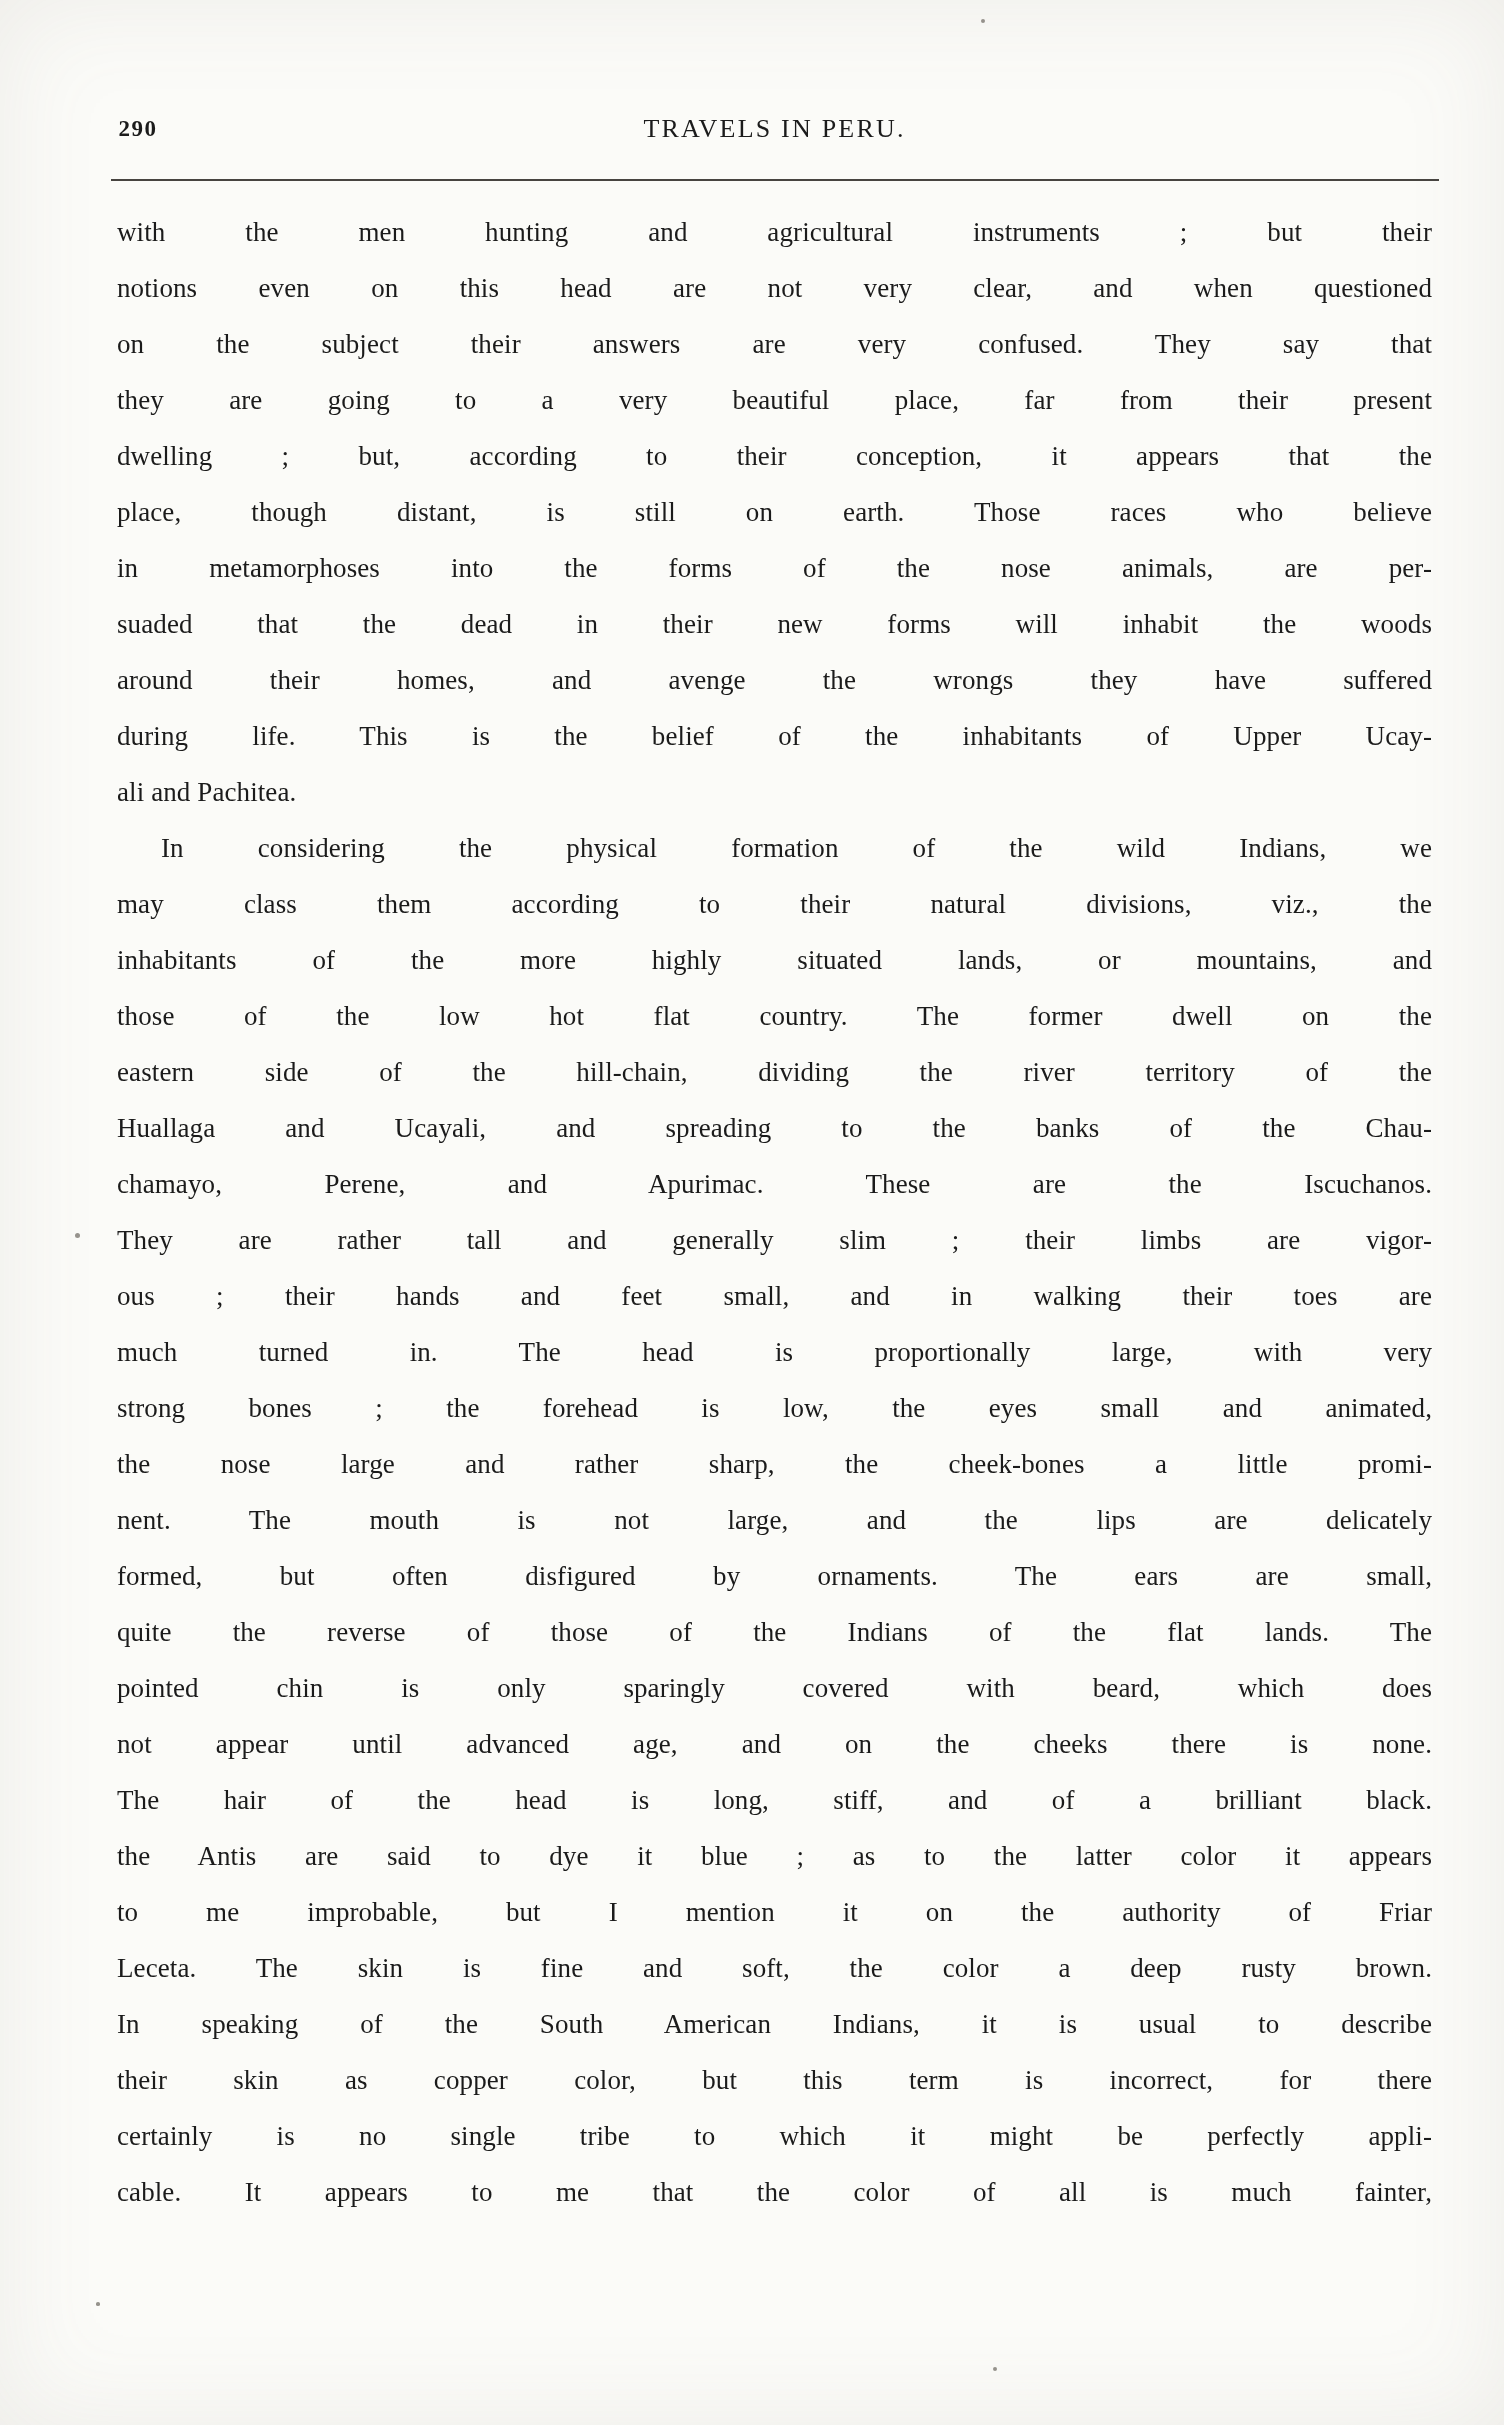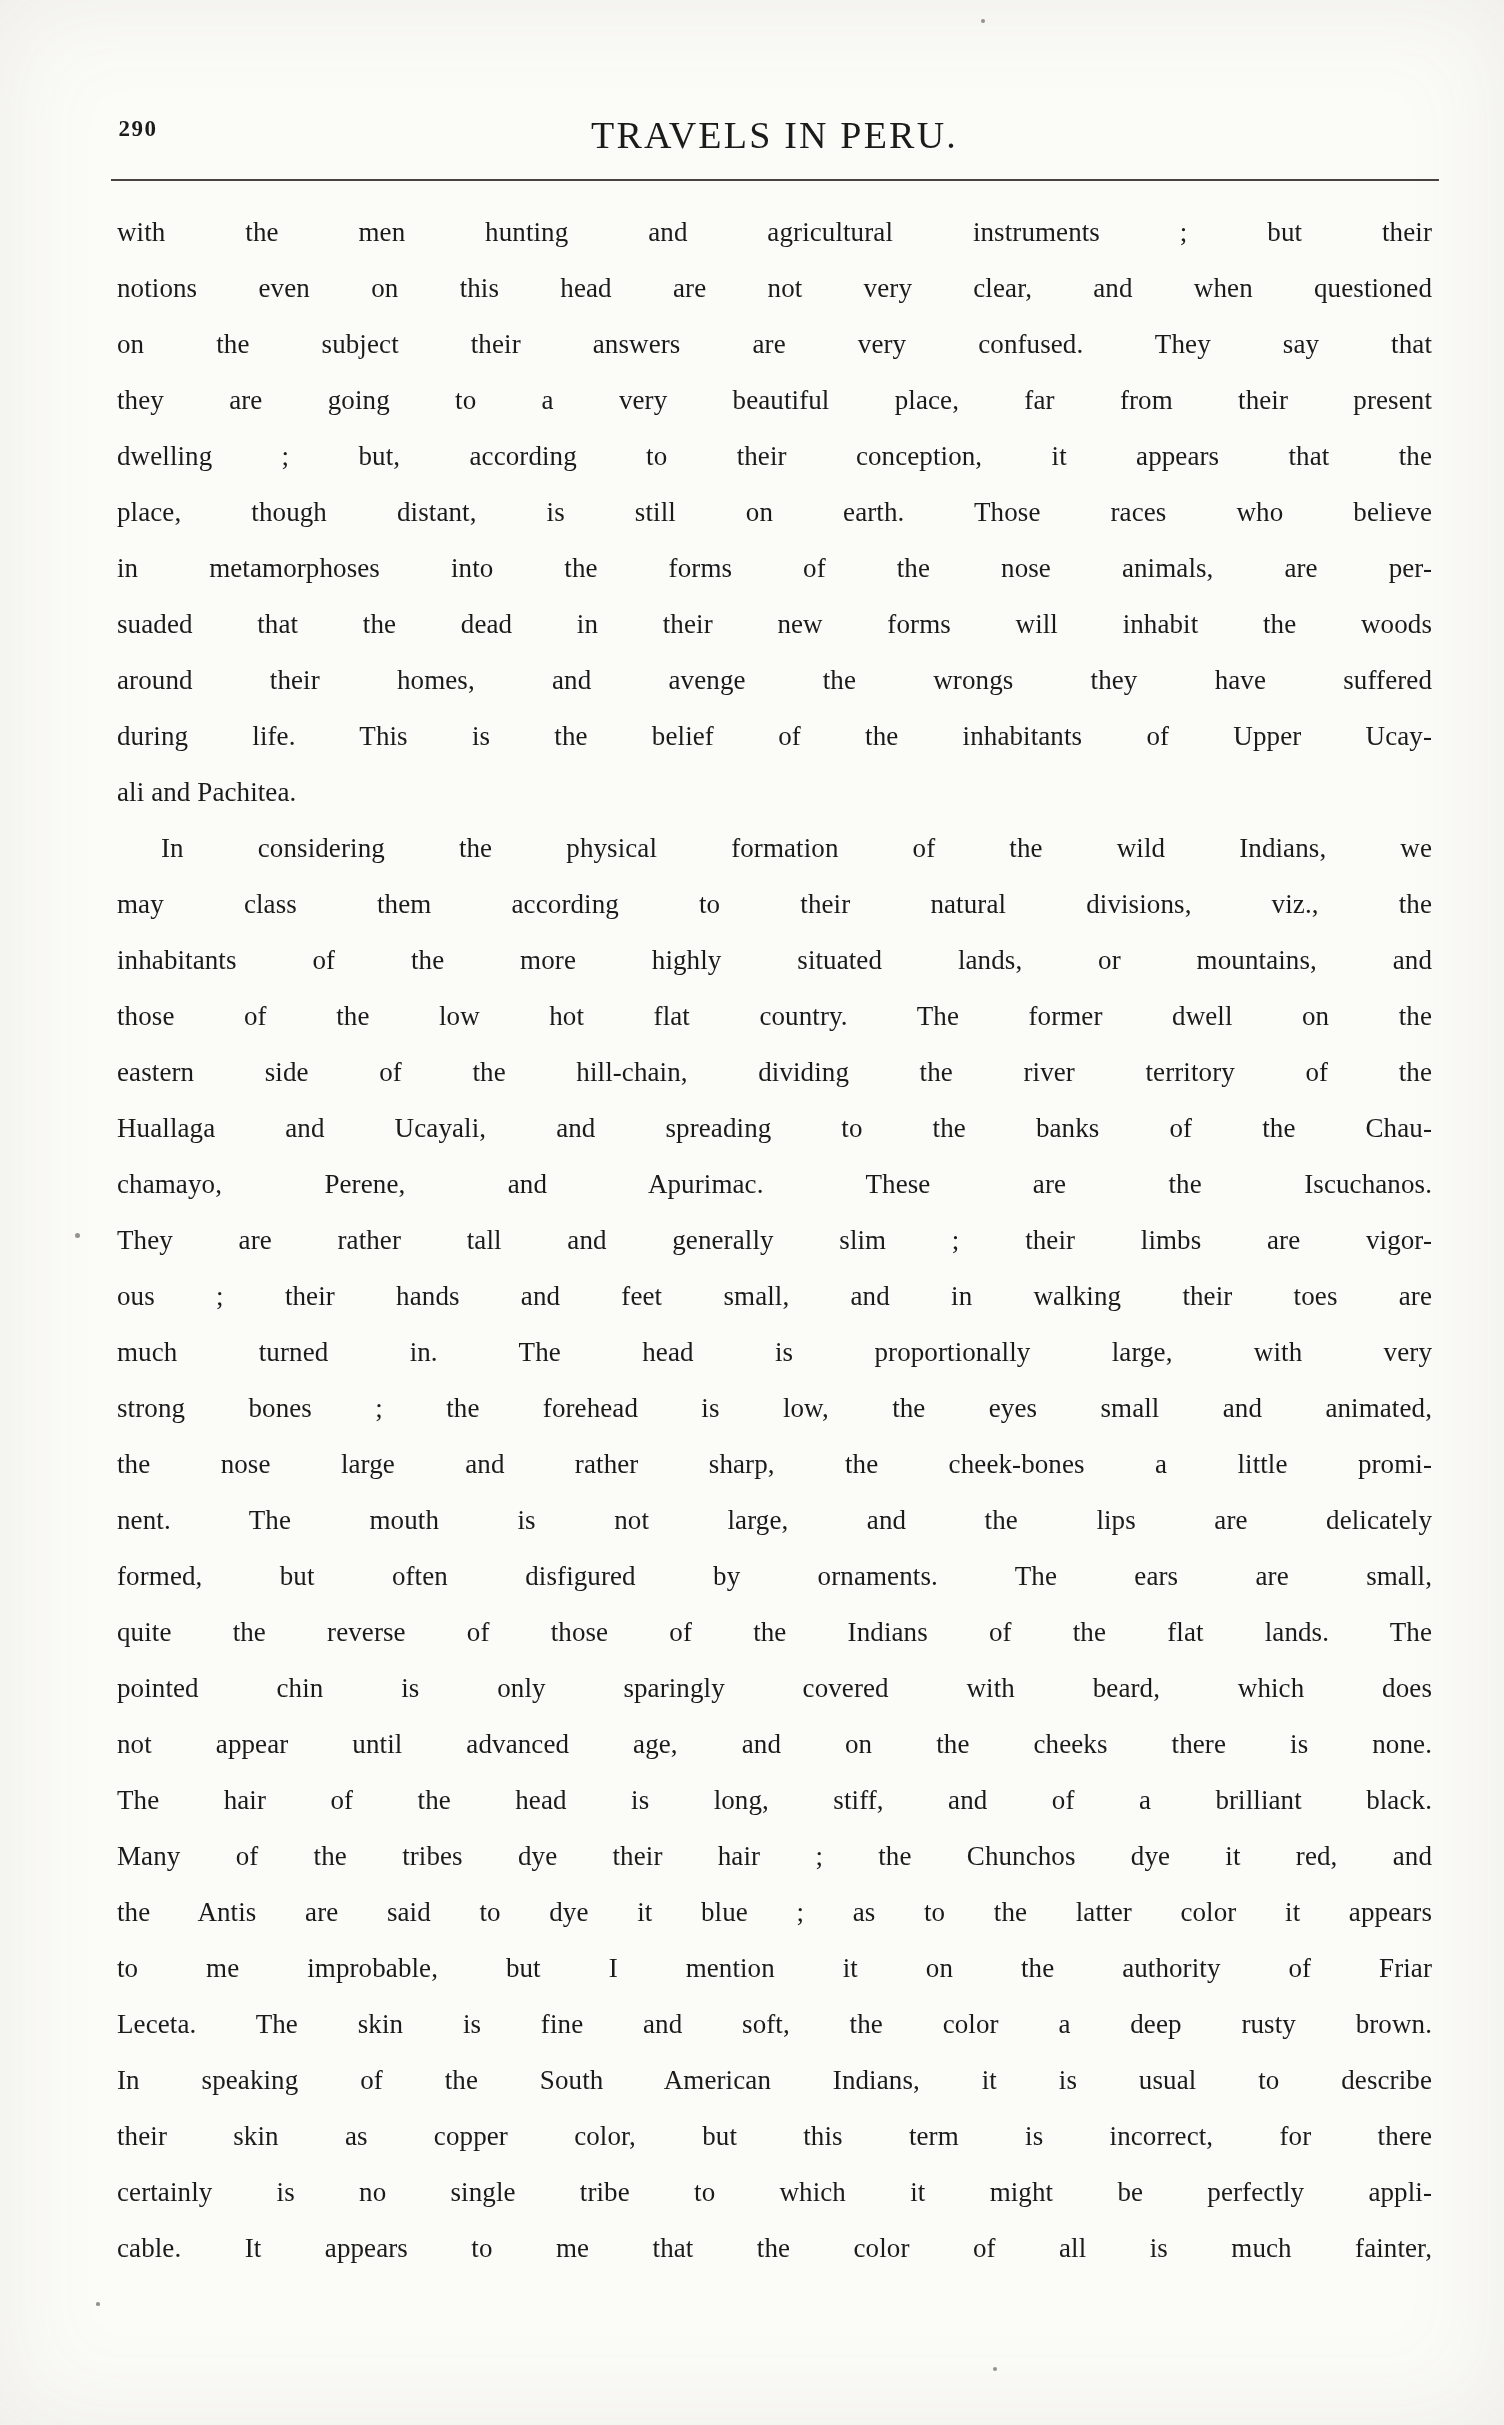--- a/index.html
+++ b/index.html
@@ -38,21 +38,21 @@
     line-height: 1;
     letter-spacing: 1.5px;
     font-weight: 600;
   }
   .running-title {
     position: absolute;
     left: 0;
     right: 0;
     top: 0;
     text-align: center;
-    font-size: 38px;
+    font-size: 26px;
     line-height: 1.1;
     letter-spacing: 2.2px;
     font-weight: 500;
   }
   .header-rule {
     position: absolute;
     top: 179px;
     left: 111px;
     width: 1328px;
     border-top: 2.2px solid #474440;
@@ -134,21 +134,20 @@
         <div class="line">ous ; their hands and feet small, and in walking their toes are</div>
         <div class="line">much turned in. The head is proportionally large, with very</div>
         <div class="line">strong bones ; the forehead is low, the eyes small and animated,</div>
         <div class="line">the nose large and rather sharp, the cheek-bones a little promi-</div>
         <div class="line">nent. The mouth is not large, and the lips are delicately</div>
         <div class="line">formed, but often disfigured by ornaments. The ears are small,</div>
         <div class="line">quite the reverse of those of the Indians of the flat lands. The</div>
         <div class="line">pointed chin is only sparingly covered with beard, which does</div>
         <div class="line">not appear until advanced age, and on the cheeks there is none.</div>
         <div class="line">The hair of the head is long, stiff, and of a brilliant black.</div>
-        <div class="line">Many of the tribes dye their hair ; the Chunchos dye it red, and</div>
         <div class="line">the Antis are said to dye it blue ; as to the latter color it appears</div>
         <div class="line">to me improbable, but I mention it on the authority of Friar</div>
         <div class="line">Leceta. The skin is fine and soft, the color a deep rusty brown.</div>
         <div class="line">In speaking of the South American Indians, it is usual to describe</div>
         <div class="line">their skin as copper color, but this term is incorrect, for there</div>
         <div class="line">certainly is no single tribe to which it might be perfectly appli-</div>
         <div class="line">cable. It appears to me that the color of all is much fainter,</div>
       </div>
     </main>
 

